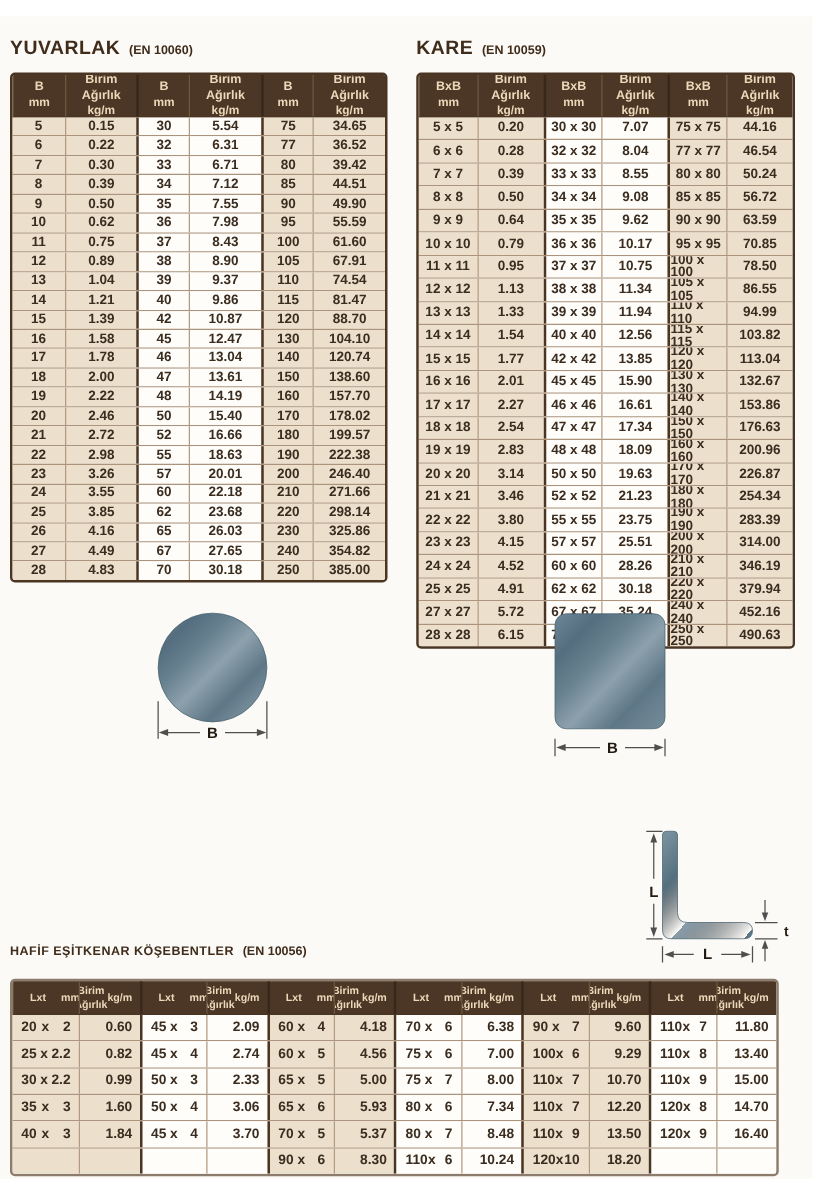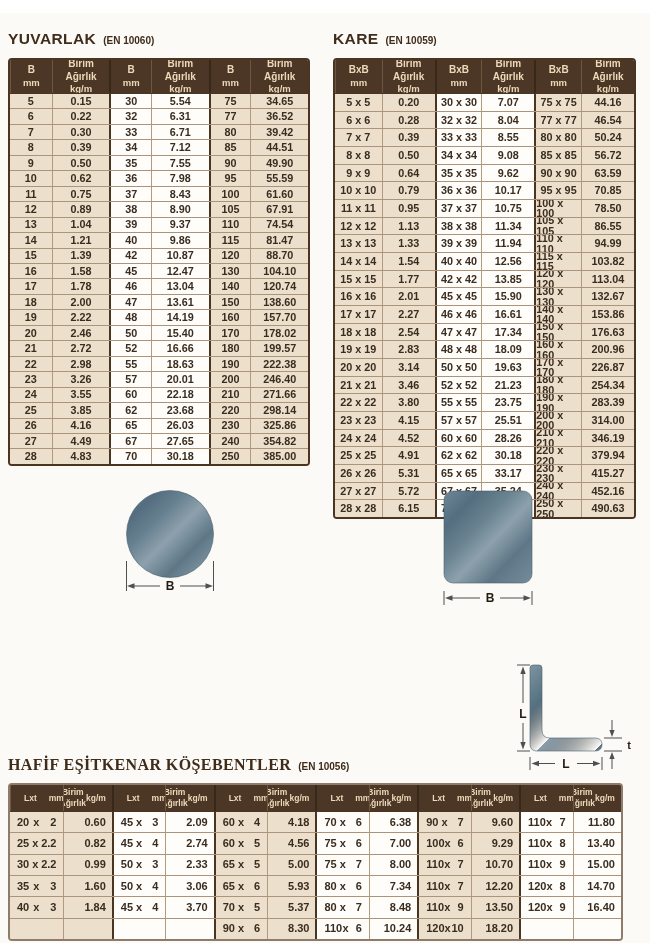--- a/index.html
+++ b/index.html
@@ -9,21 +9,21 @@
     font-family:"Liberation Sans",sans-serif;
     overflow:hidden;
   }
   
   .title{position:absolute;display:flex;align-items:baseline;gap:7px;color:var(--title,#402c1a);white-space:nowrap;}
   .tname{font-weight:800;font-size:15.5px;letter-spacing:.4px;}
   .tstd{font-weight:600;font-size:10px;}
   #title-yuvarlak{left:8px;top:17px;}
   #title-kare{left:333px;top:17px;justify-content:space-between;}
   #title-kosebent{left:8px;top:743px;}
-  #title-kosebent .tname{font-size:16px;font-family:Liberation Serif, serif;}
+  #title-kosebent .tname{font-size:10px;}
 
   
   .dtable{
     position:absolute;display:flex;flex-direction:column;
     border:2px solid var(--table_border,#4a3522);border-radius:4px;
     overflow:hidden;background:#fff;box-sizing:border-box;
   }
   #t-yuvarlak{left:8px;top:45px;width:302px;height:408px;}
   #t-kare{left:333px;top:45px;width:303px;height:461px;}
   #t-kosebent{left:8px;top:770px;width:615px;height:158px;border-color:#8d7c6b;}
@@ -496,28 +496,20 @@
       </div>
       <div class="trow rl">
         <div class="cell dim g-even">25 x 25</div>
         <div class="cell wt g-even">4.91</div>
         <div class="cell dim g-odd ps">62 x 62</div>
         <div class="cell wt g-odd">30.18</div>
         <div class="cell dim g-even ps">220 x 220</div>
         <div class="cell wt g-even">379.94</div>
       </div>
       <div class="trow rl">
-        <div class="cell dim g-even">26 x 26</div>
-        <div class="cell wt g-even">5.31</div>
-        <div class="cell dim g-odd ps">65 x 65</div>
-        <div class="cell wt g-odd">33.17</div>
-        <div class="cell dim g-even ps">230 x 230</div>
-        <div class="cell wt g-even">415.27</div>
-      </div>
-      <div class="trow rl">
         <div class="cell dim g-even">27 x 27</div>
         <div class="cell wt g-even">5.72</div>
         <div class="cell dim g-odd ps">67 x 67</div>
         <div class="cell wt g-odd">35.24</div>
         <div class="cell dim g-even ps">240 x 240</div>
         <div class="cell wt g-even">452.16</div>
       </div>
       <div class="trow rl">
         <div class="cell dim g-even">28 x 28</div>
         <div class="cell wt g-even">6.15</div>

